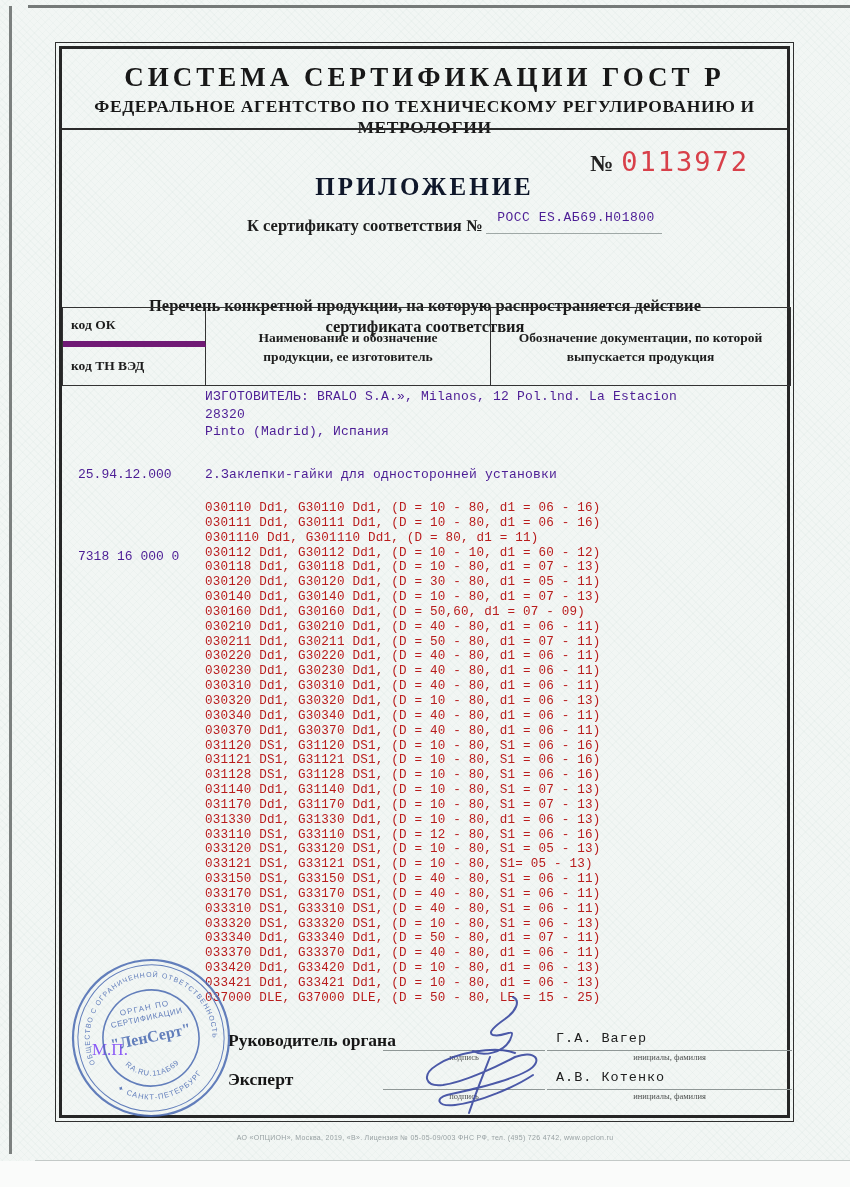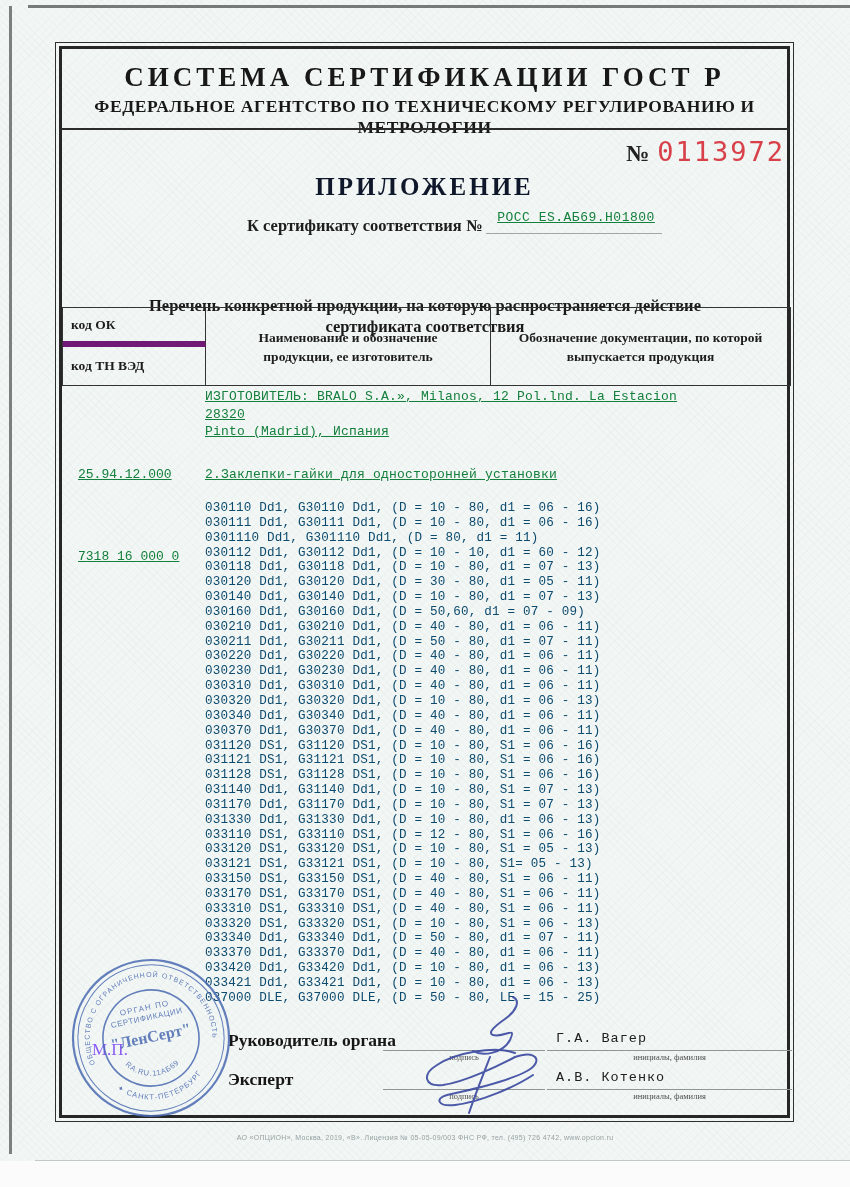--- a/index.html
+++ b/index.html
@@ -32,21 +32,21 @@
 
   .system-title {
     left:60px; top:62px; width:729px; text-align:center;
     font-size:27px; font-weight:bold; letter-spacing:4px; color:#181818;
   }
   .agency-title {
     left:60px; top:96px; width:729px; text-align:center;
     font-size:17.5px; font-weight:bold; letter-spacing:.6px; color:#181818;
   }
 
-  .doc-number { left:590px; top:136px; white-space:nowrap;margin-left:36px; }
+  .doc-number { left:590px; top:146px; white-space:nowrap; }
   .doc-number .no-sign { font-size:23px; font-weight:bold; color:#222; }
   .doc-number .no-value {
     font-family:"DejaVu Sans Mono", monospace;
     font-size:27px; color:#d8404a; letter-spacing:2px; margin-left:8px;
   }
 
   .appendix-title {
     left:60px; top:173px; width:729px; text-align:center;
     font-size:25px; font-weight:bold; letter-spacing:3px; color:#0f172a;
   }
@@ -69,28 +69,28 @@
   .tbl .cell { font-size:13.5px; font-weight:bold; line-height:19px; color:#1d1d1d; }
   .c-ok    { grid-column:1; grid-row:1; border-right:1px solid #333; border-bottom:6px solid #701a75;
              display:flex; align-items:center; padding-left:8px; }
   .c-tnved { grid-column:1; grid-row:2; border-right:1px solid #333;
              display:flex; align-items:center; padding-left:8px; }
   .c-prod  { grid-column:2; grid-row:1 / span 2; border-right:1px solid #333;
              display:flex; align-items:center; justify-content:center; text-align:center; padding:0 28px; }
   .c-docs  { grid-column:3; grid-row:1 / span 2;
              display:flex; align-items:center; justify-content:center; text-align:center; padding:0 18px; }
 
-  .mono { font-family:"Liberation Mono", monospace; color:#15803d;text-decoration:underline; }
+  .mono { font-family:"Liberation Mono", monospace; color:#4c1d95; }
   .manufacturer { left:205px; top:388px; width:520px; font-size:13px; line-height:17.5px; letter-spacing:.2px; }
   .code-ok    { left:78px;  top:467px; font-size:13px; }
   .group-name { left:205px; top:467px; font-size:13px; letter-spacing:.2px; }
   .code-tnved { left:78px;  top:501px; font-size:13px;margin-top:48px; }
   .items { left:205px; top:501px; }
   .list-line { font-family:"Liberation Mono", monospace; font-size:12.6px; line-height:14.85px;
-               letter-spacing:.2px; color:#0c4a6e; white-space:pre; }
+               letter-spacing:.2px; color:#b91c1c; white-space:pre; }
 
   
   .role { font-size:17.5px; font-weight:bold; color:#161616; }
   .role-head   { left:228px; top:1030px; }
   .role-expert { left:228px; top:1069px; }
   .sig-line1  { left:383px; top:1050px; width:162px; height:1px; background:#8f9796; }
   .sig-line2  { left:383px; top:1089px; width:162px; height:1px; background:#8f9796; }
   .name-line1 { left:547px; top:1050px; width:245px; height:1px; background:#8f9796; }
   .name-line2 { left:547px; top:1089px; width:245px; height:1px; background:#8f9796; }
   .sig-cap { font-size:8.5px; color:#4c4f4e; text-align:center; }

